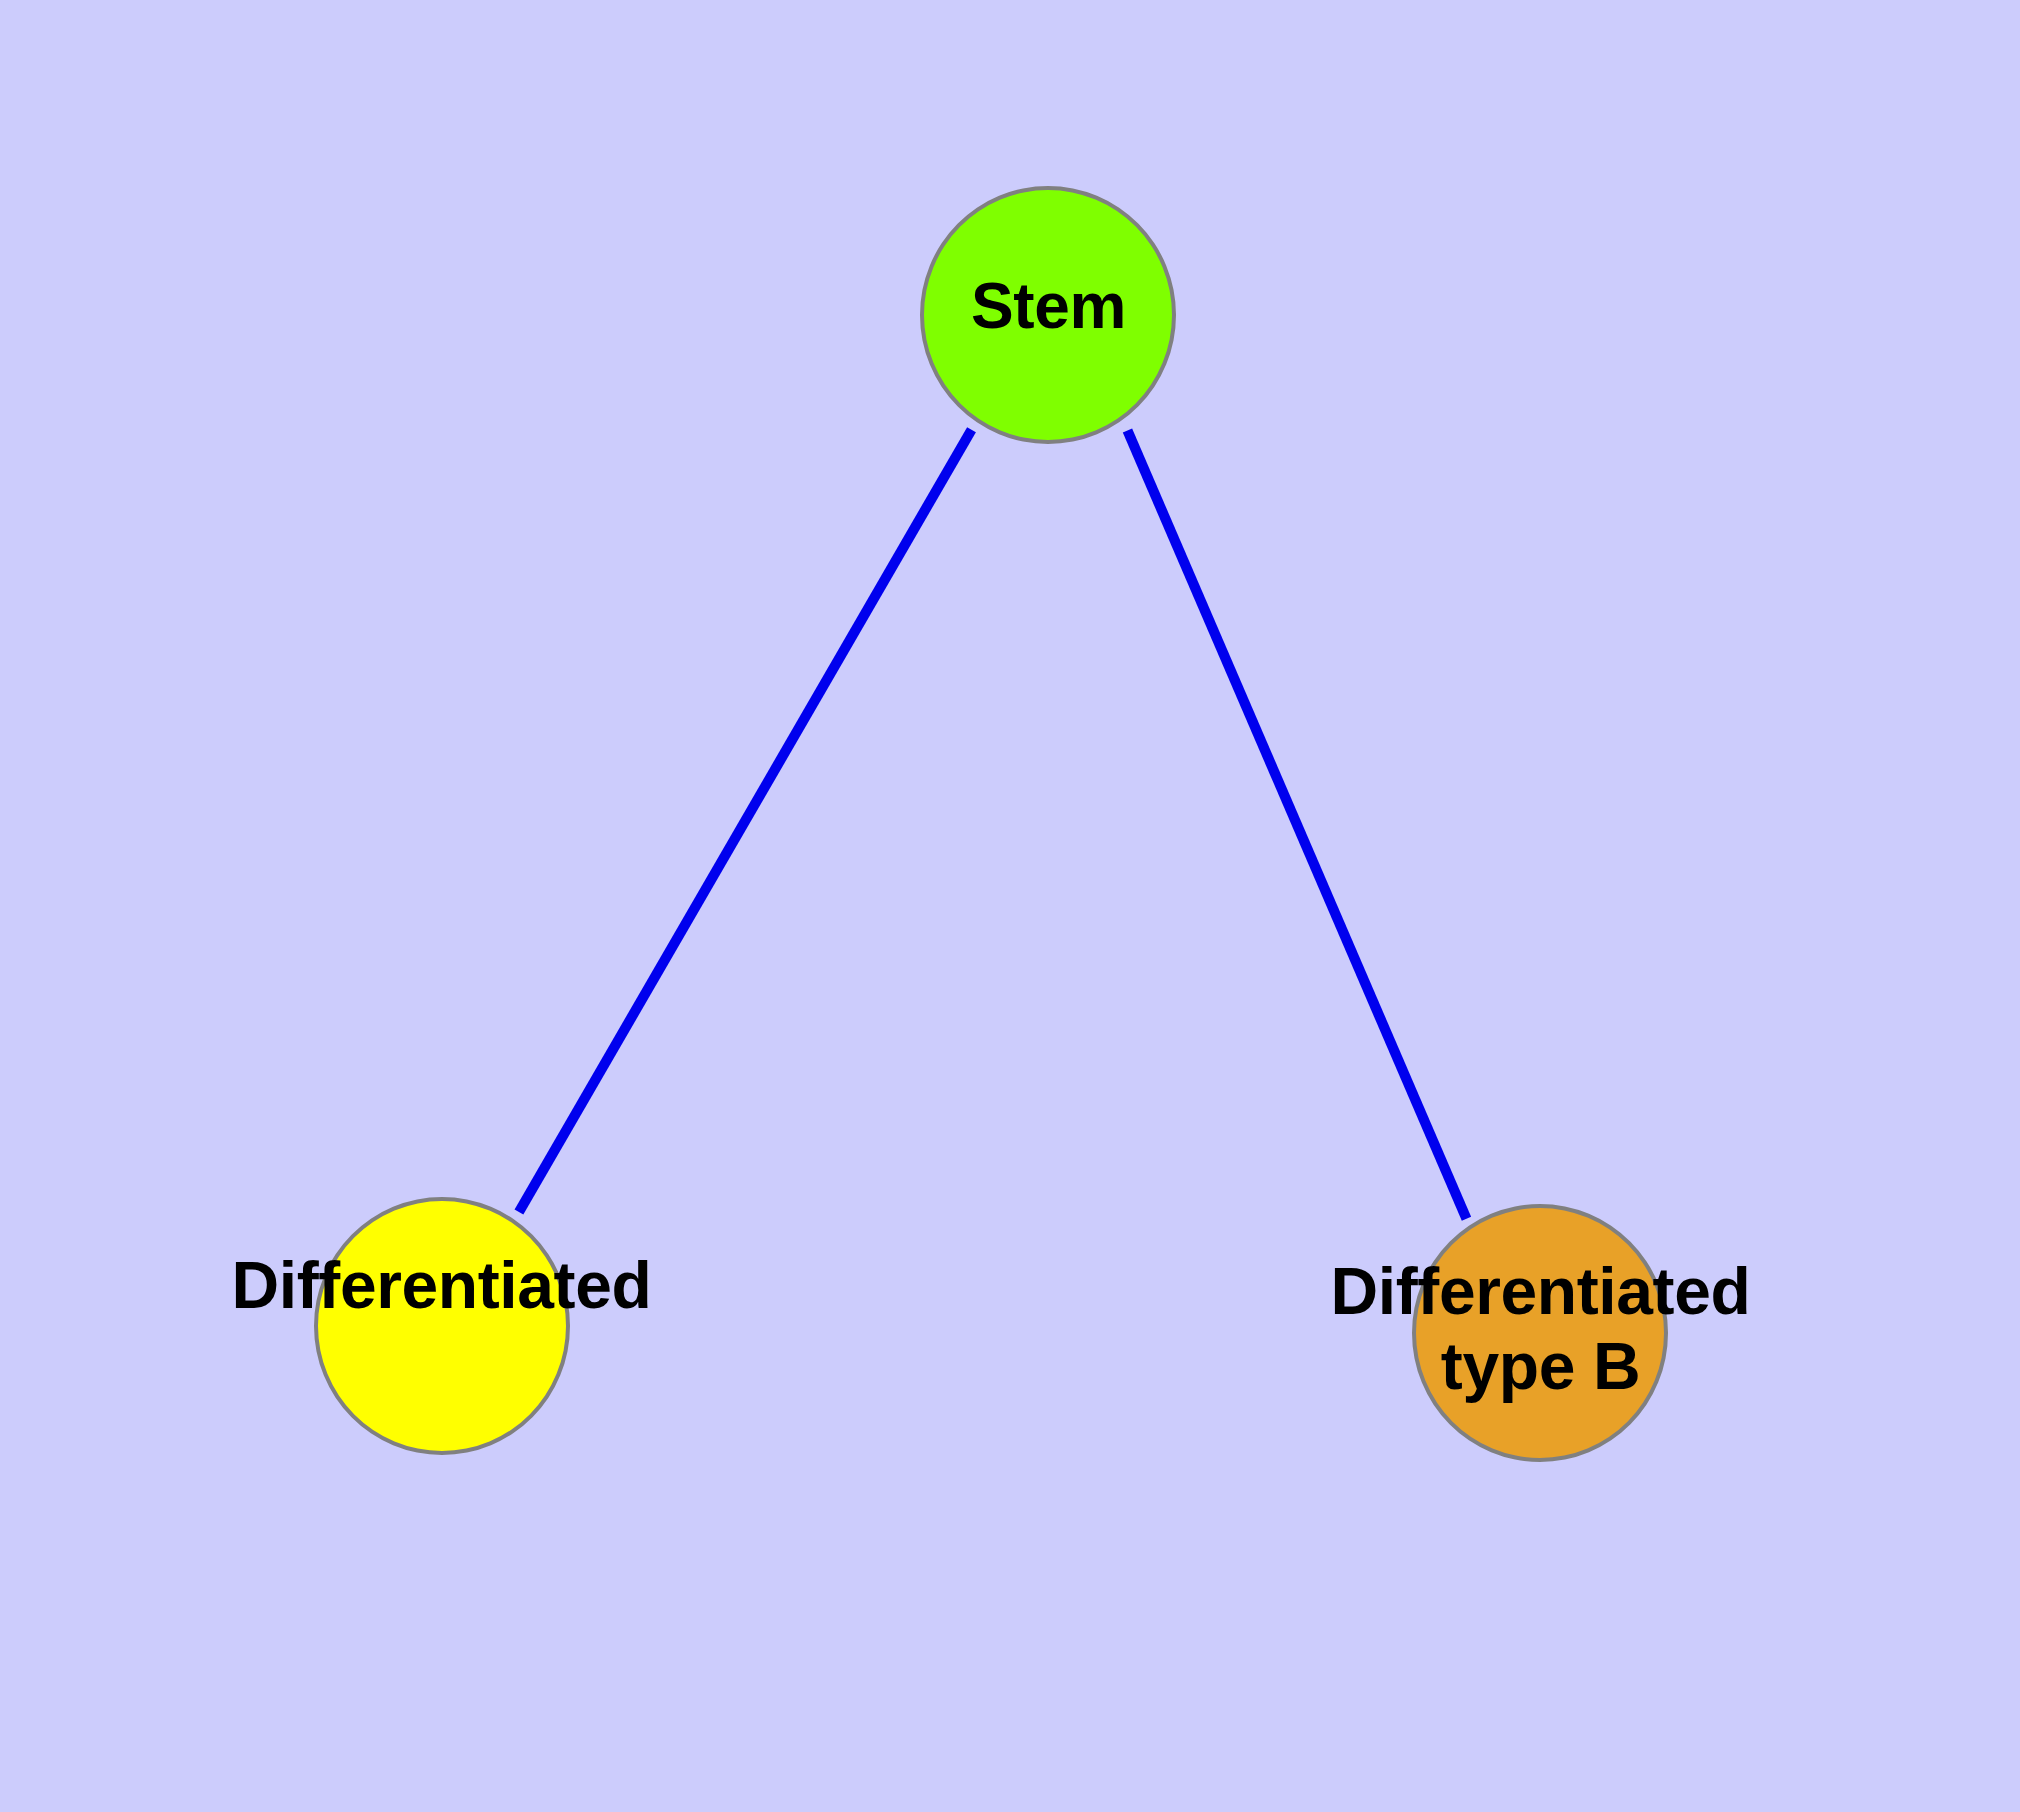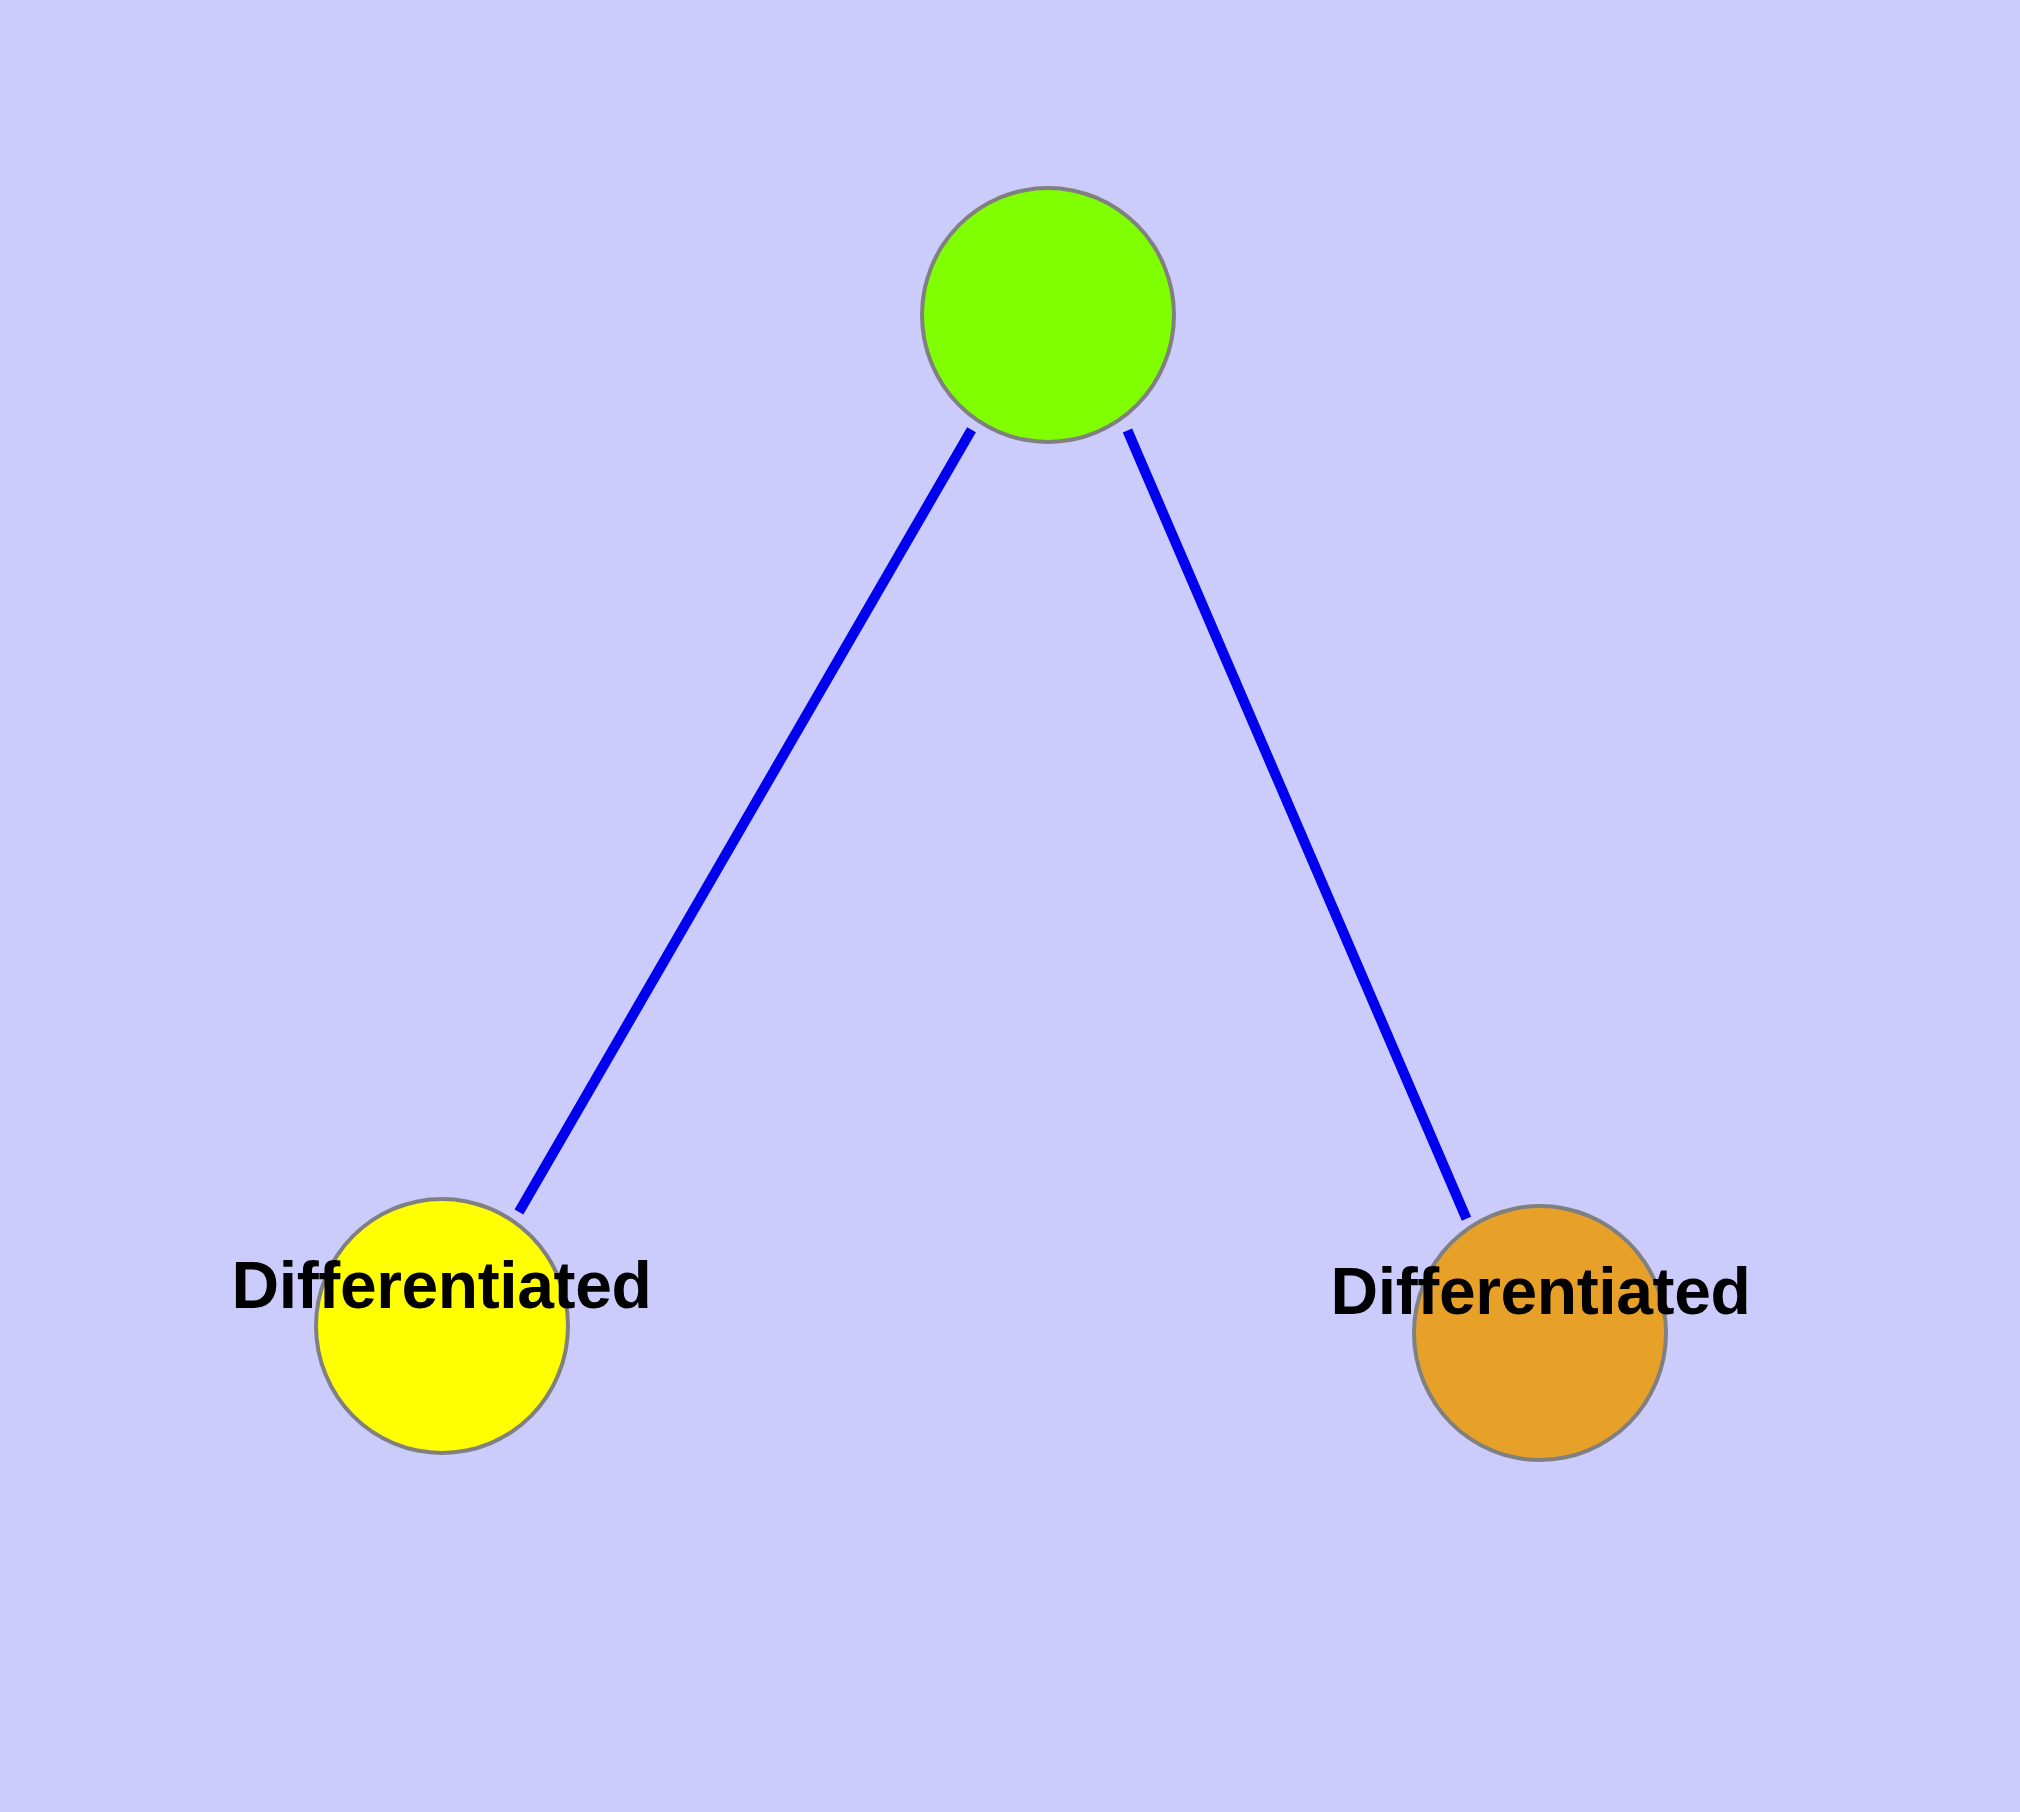--- a/index.html
+++ b/index.html
@@ -89,23 +89,27 @@
     <line x1="1146" y1="507" x2="612" y2="1430" stroke="#0000ee" stroke-width="12" stroke-linecap="butt"></line>
     <line x1="1330" y1="508" x2="1730" y2="1438" stroke="#0000ee" stroke-width="12" stroke-linecap="butt"></line>
   </svg>
 
   <div class="graph-node" id="node-stem"></div>
 
   <div class="graph-node" id="node-type-a"></div>
 
   <div class="graph-node" id="node-type-b"></div>
 
+  <div class="node-label" id="label-stem">
+    <div>Stem</div>
+  </div>
 
   <div class="node-label" id="label-type-a">
     <div>Differentiated</div>
   </div>
 
   <div class="node-label" id="label-type-b">
     <div>Differentiated</div>
+    <div>type B</div>
   </div>
 
 </div>
 
 
 </body></html>

